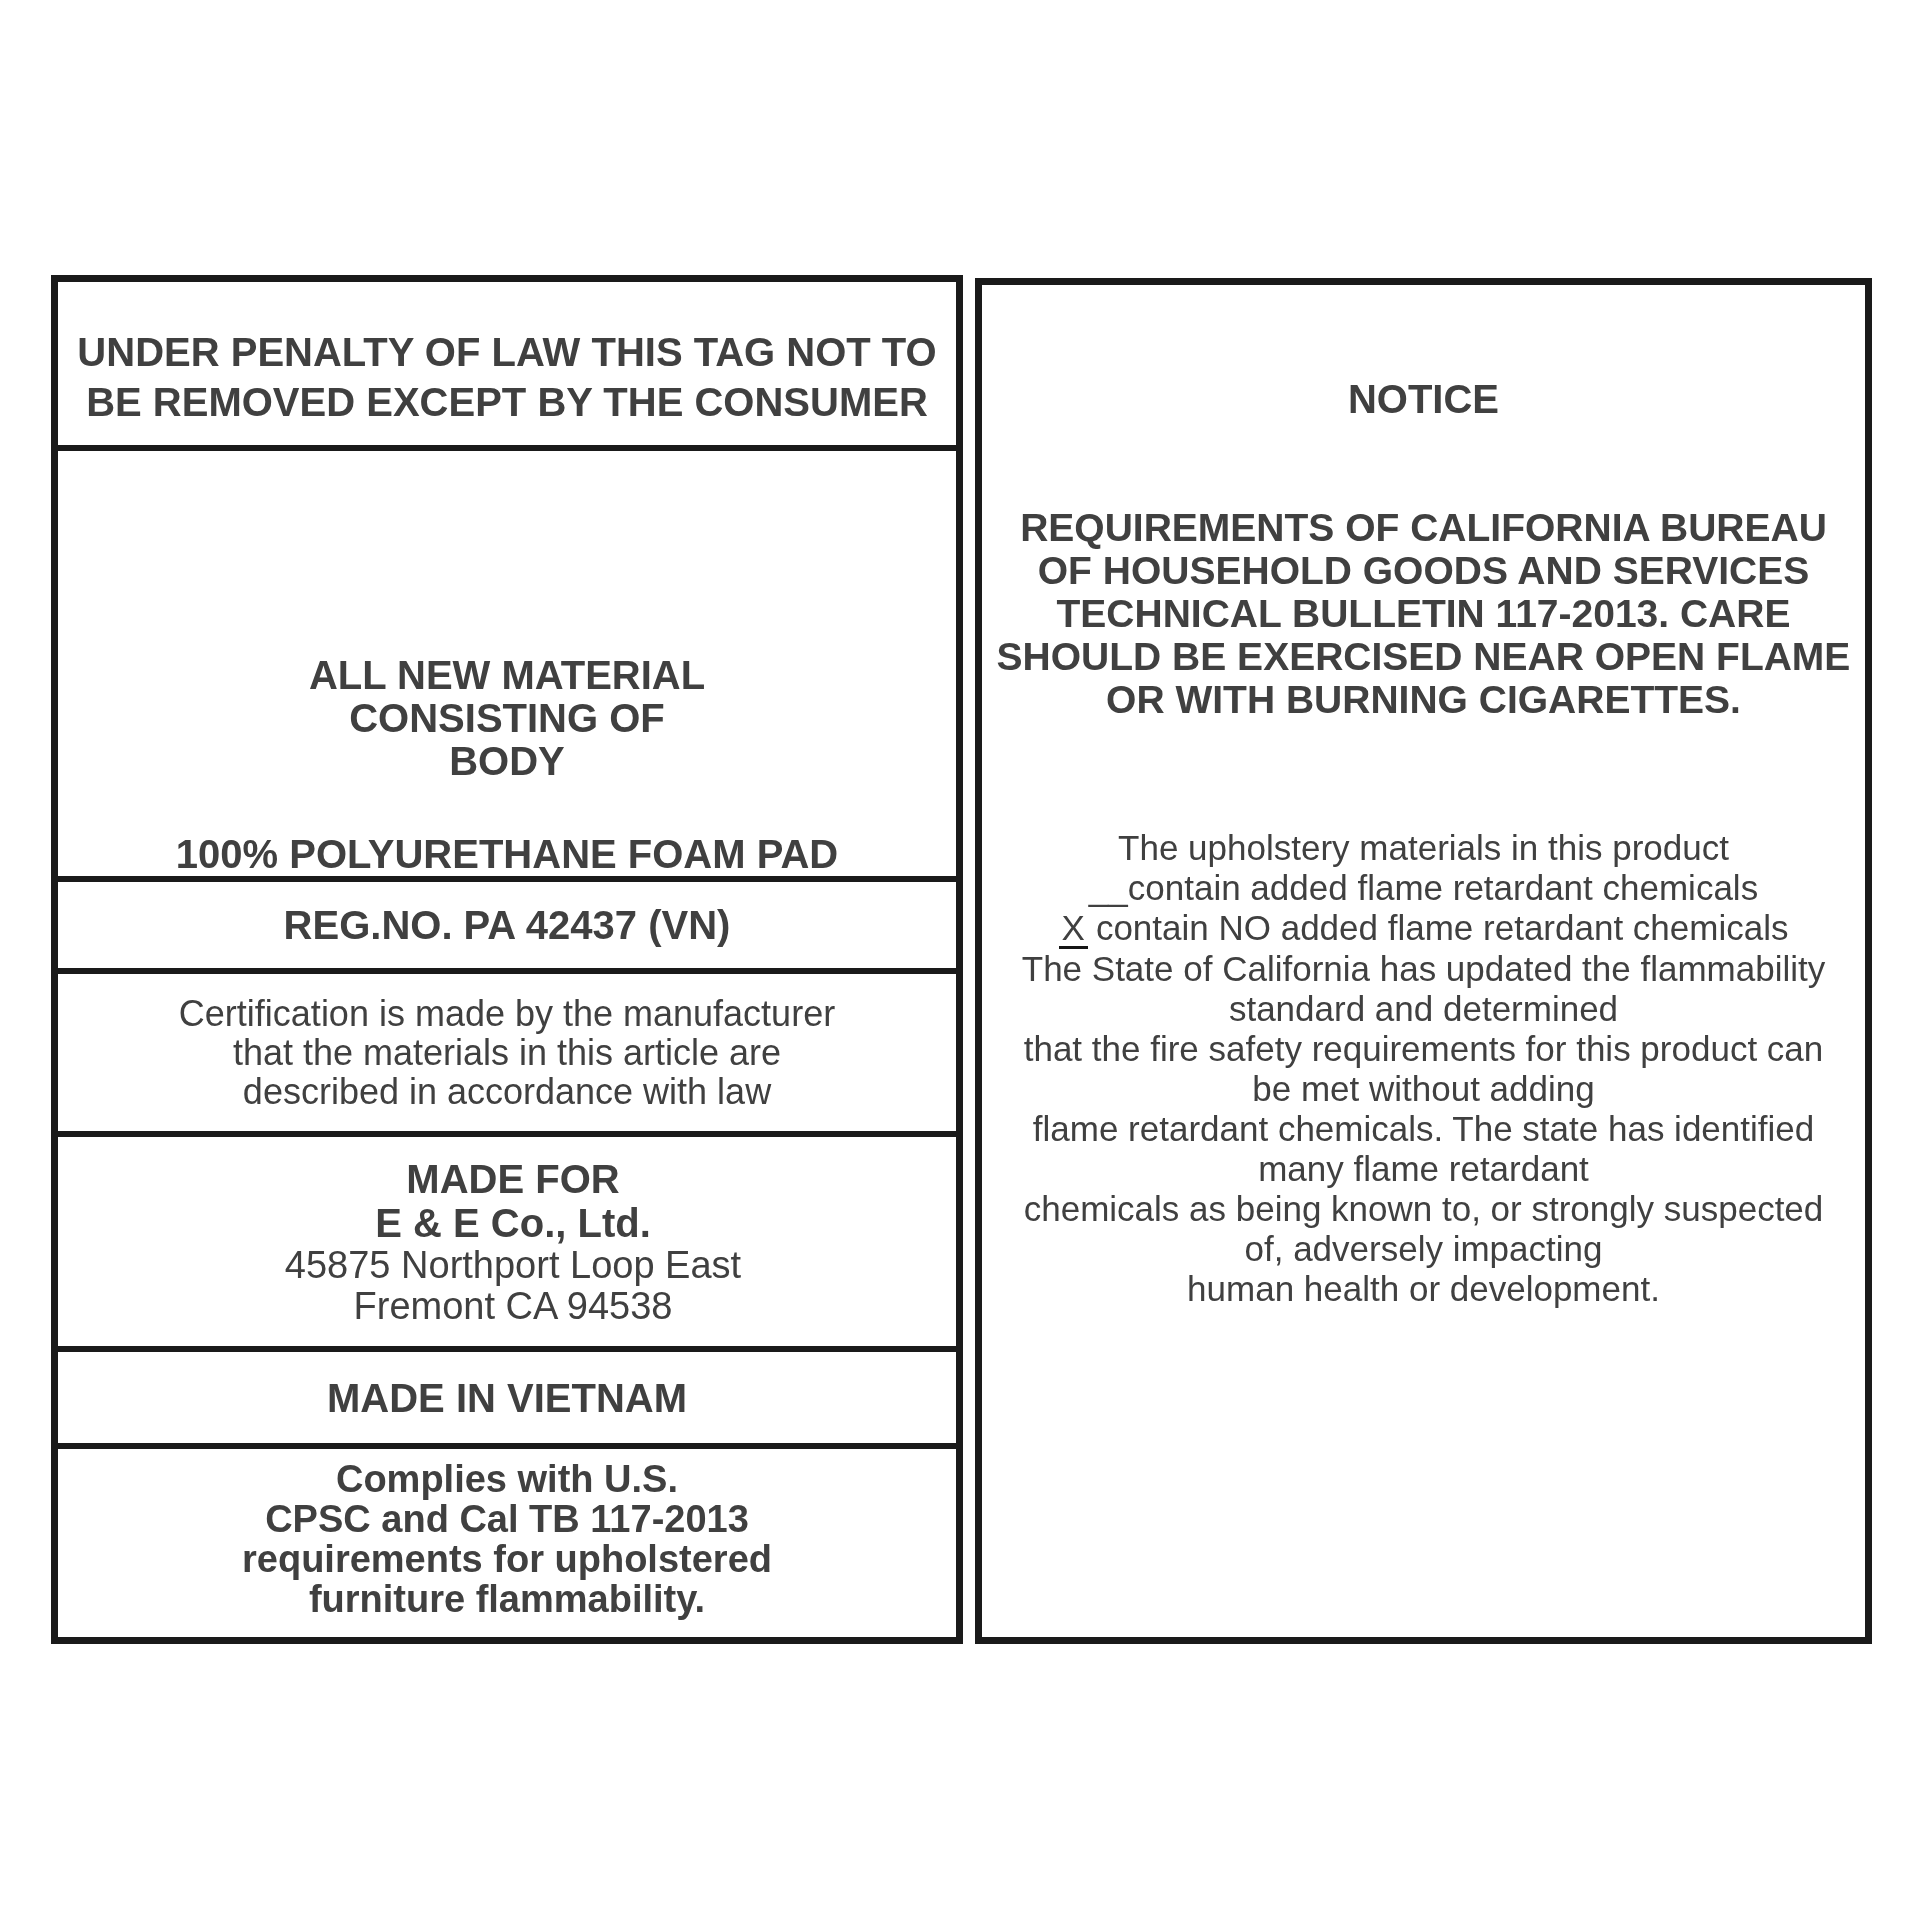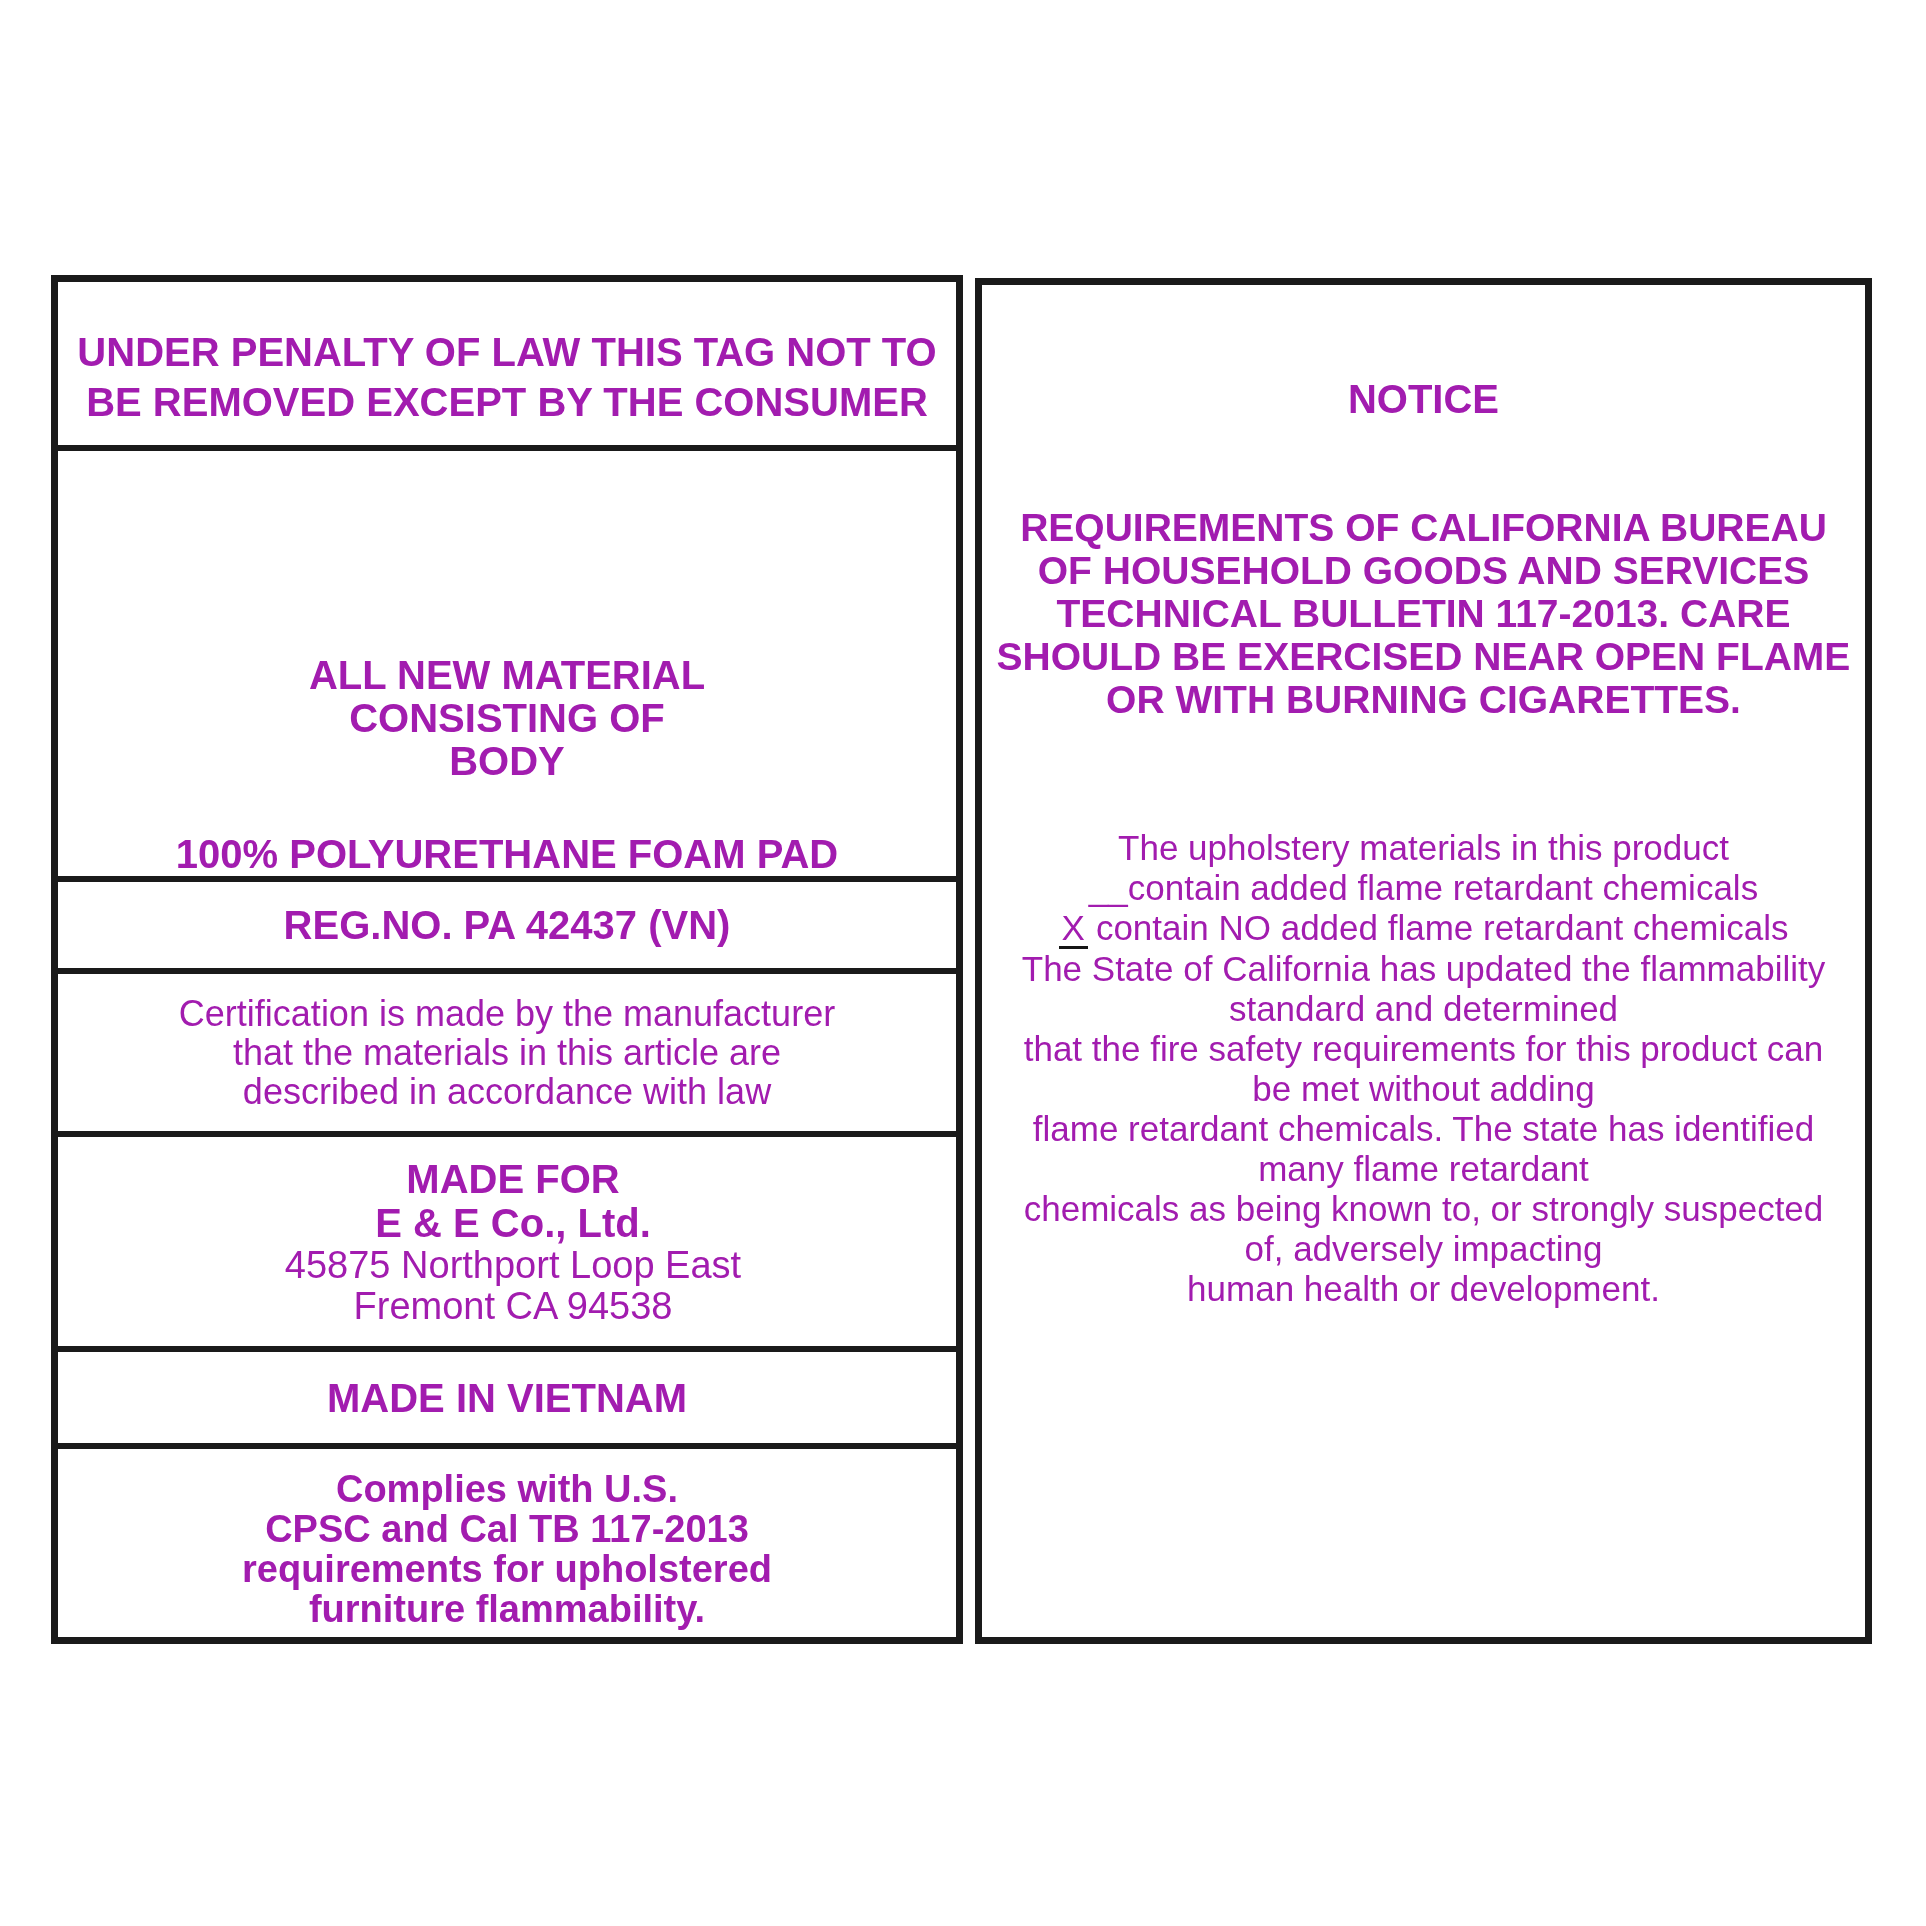--- a/index.html
+++ b/index.html
@@ -6,21 +6,21 @@
     margin: 0;
     padding: 0;
     background: #ffffff;
   }
   .canvas {
     position: relative;
     width: 1927px;
     height: 1927px;
     background: #ffffff;
     font-family: "Liberation Sans", "DejaVu Sans", sans-serif;
-    color: #a21caf;
+    color: #404040;
     overflow: hidden;
   }
   .panel {
     position: absolute;
     box-sizing: border-box;
     border: 7px solid #1a1a1a;
     background: #ffffff;
     display: flex;
     flex-direction: column;
     overflow: hidden;
@@ -45,21 +45,20 @@
     display: flex;
     flex-direction: column;
     align-items: center;
     justify-content: center;
     text-align: center;
     flex: 0 0 auto;
   }
   .section.last {
     border-bottom: none;
     flex: 1 1 auto;
-    justify-content: flex-end;
   }
   .line { white-space: nowrap; }
 
   
   .s1 { height: 169px; padding-top: 26px; }
   .s1 .line { font-size: 40px; line-height: 50px; font-weight: bold; }
 
   .s2 { height: 431px; justify-content: flex-end; padding-top: 18px; }
   .s2 .line { font-size: 40px; line-height: 43px; font-weight: bold; }
   .s2 .spacer { height: 50px; }

